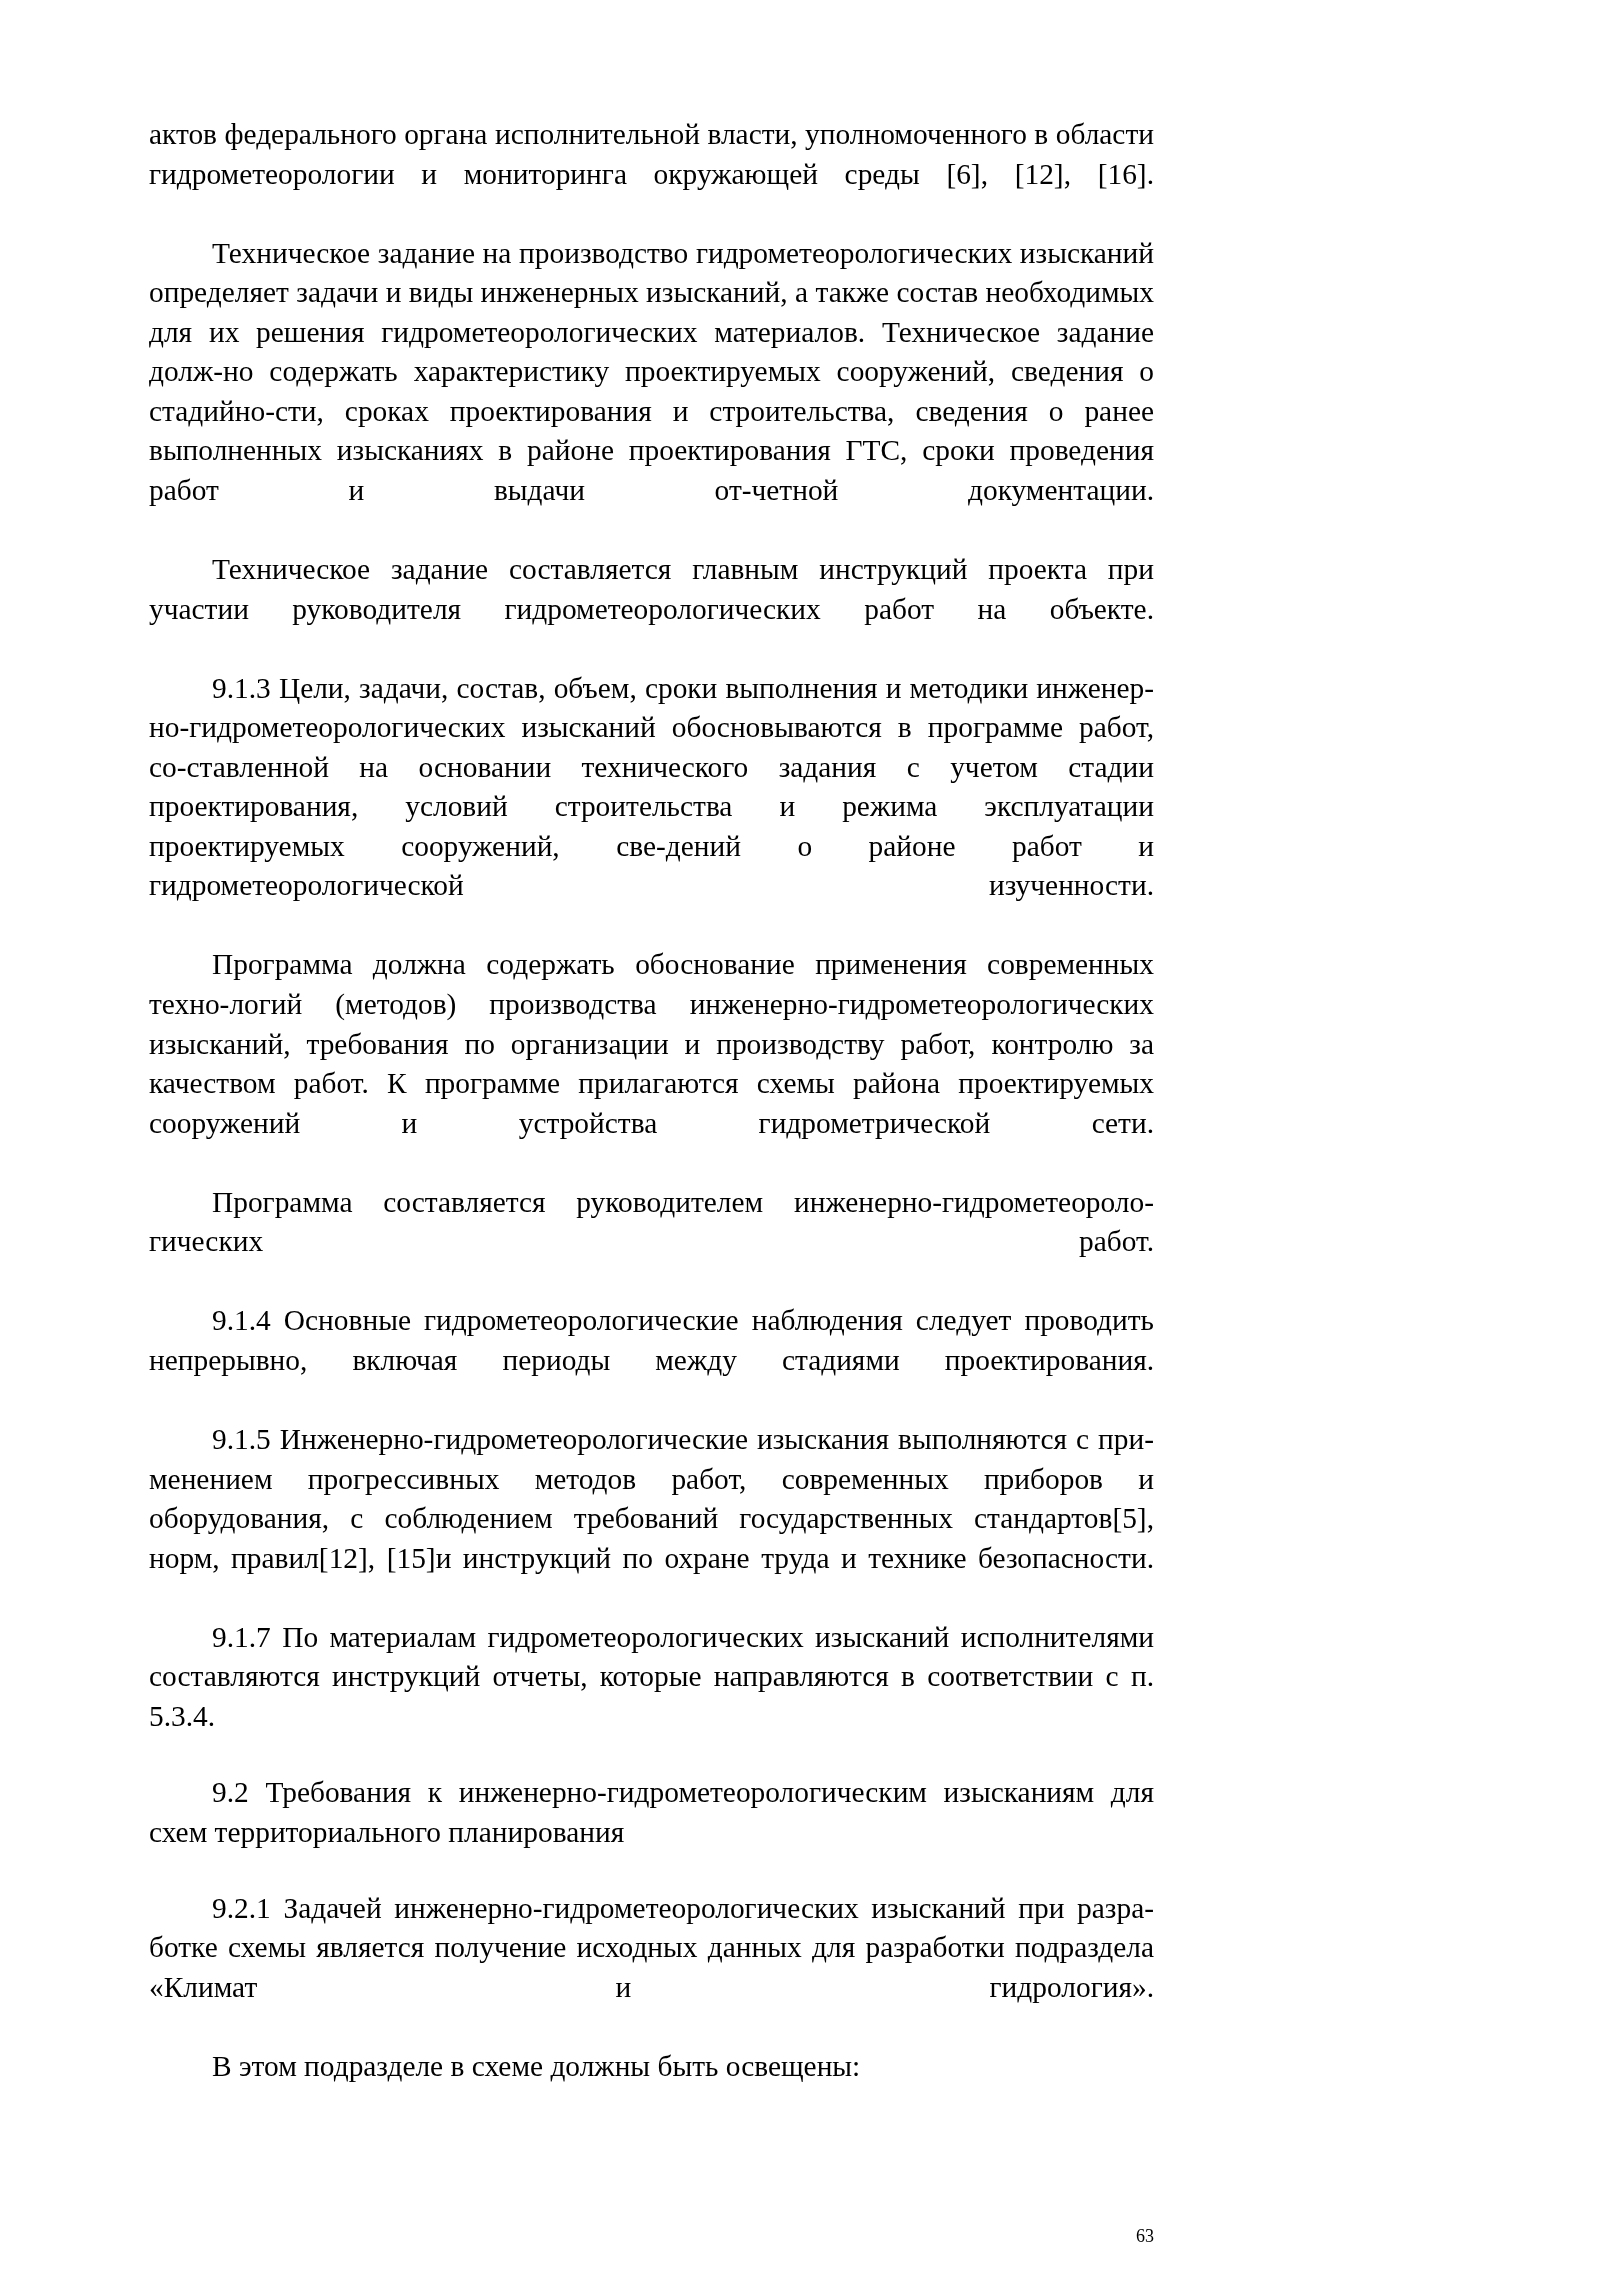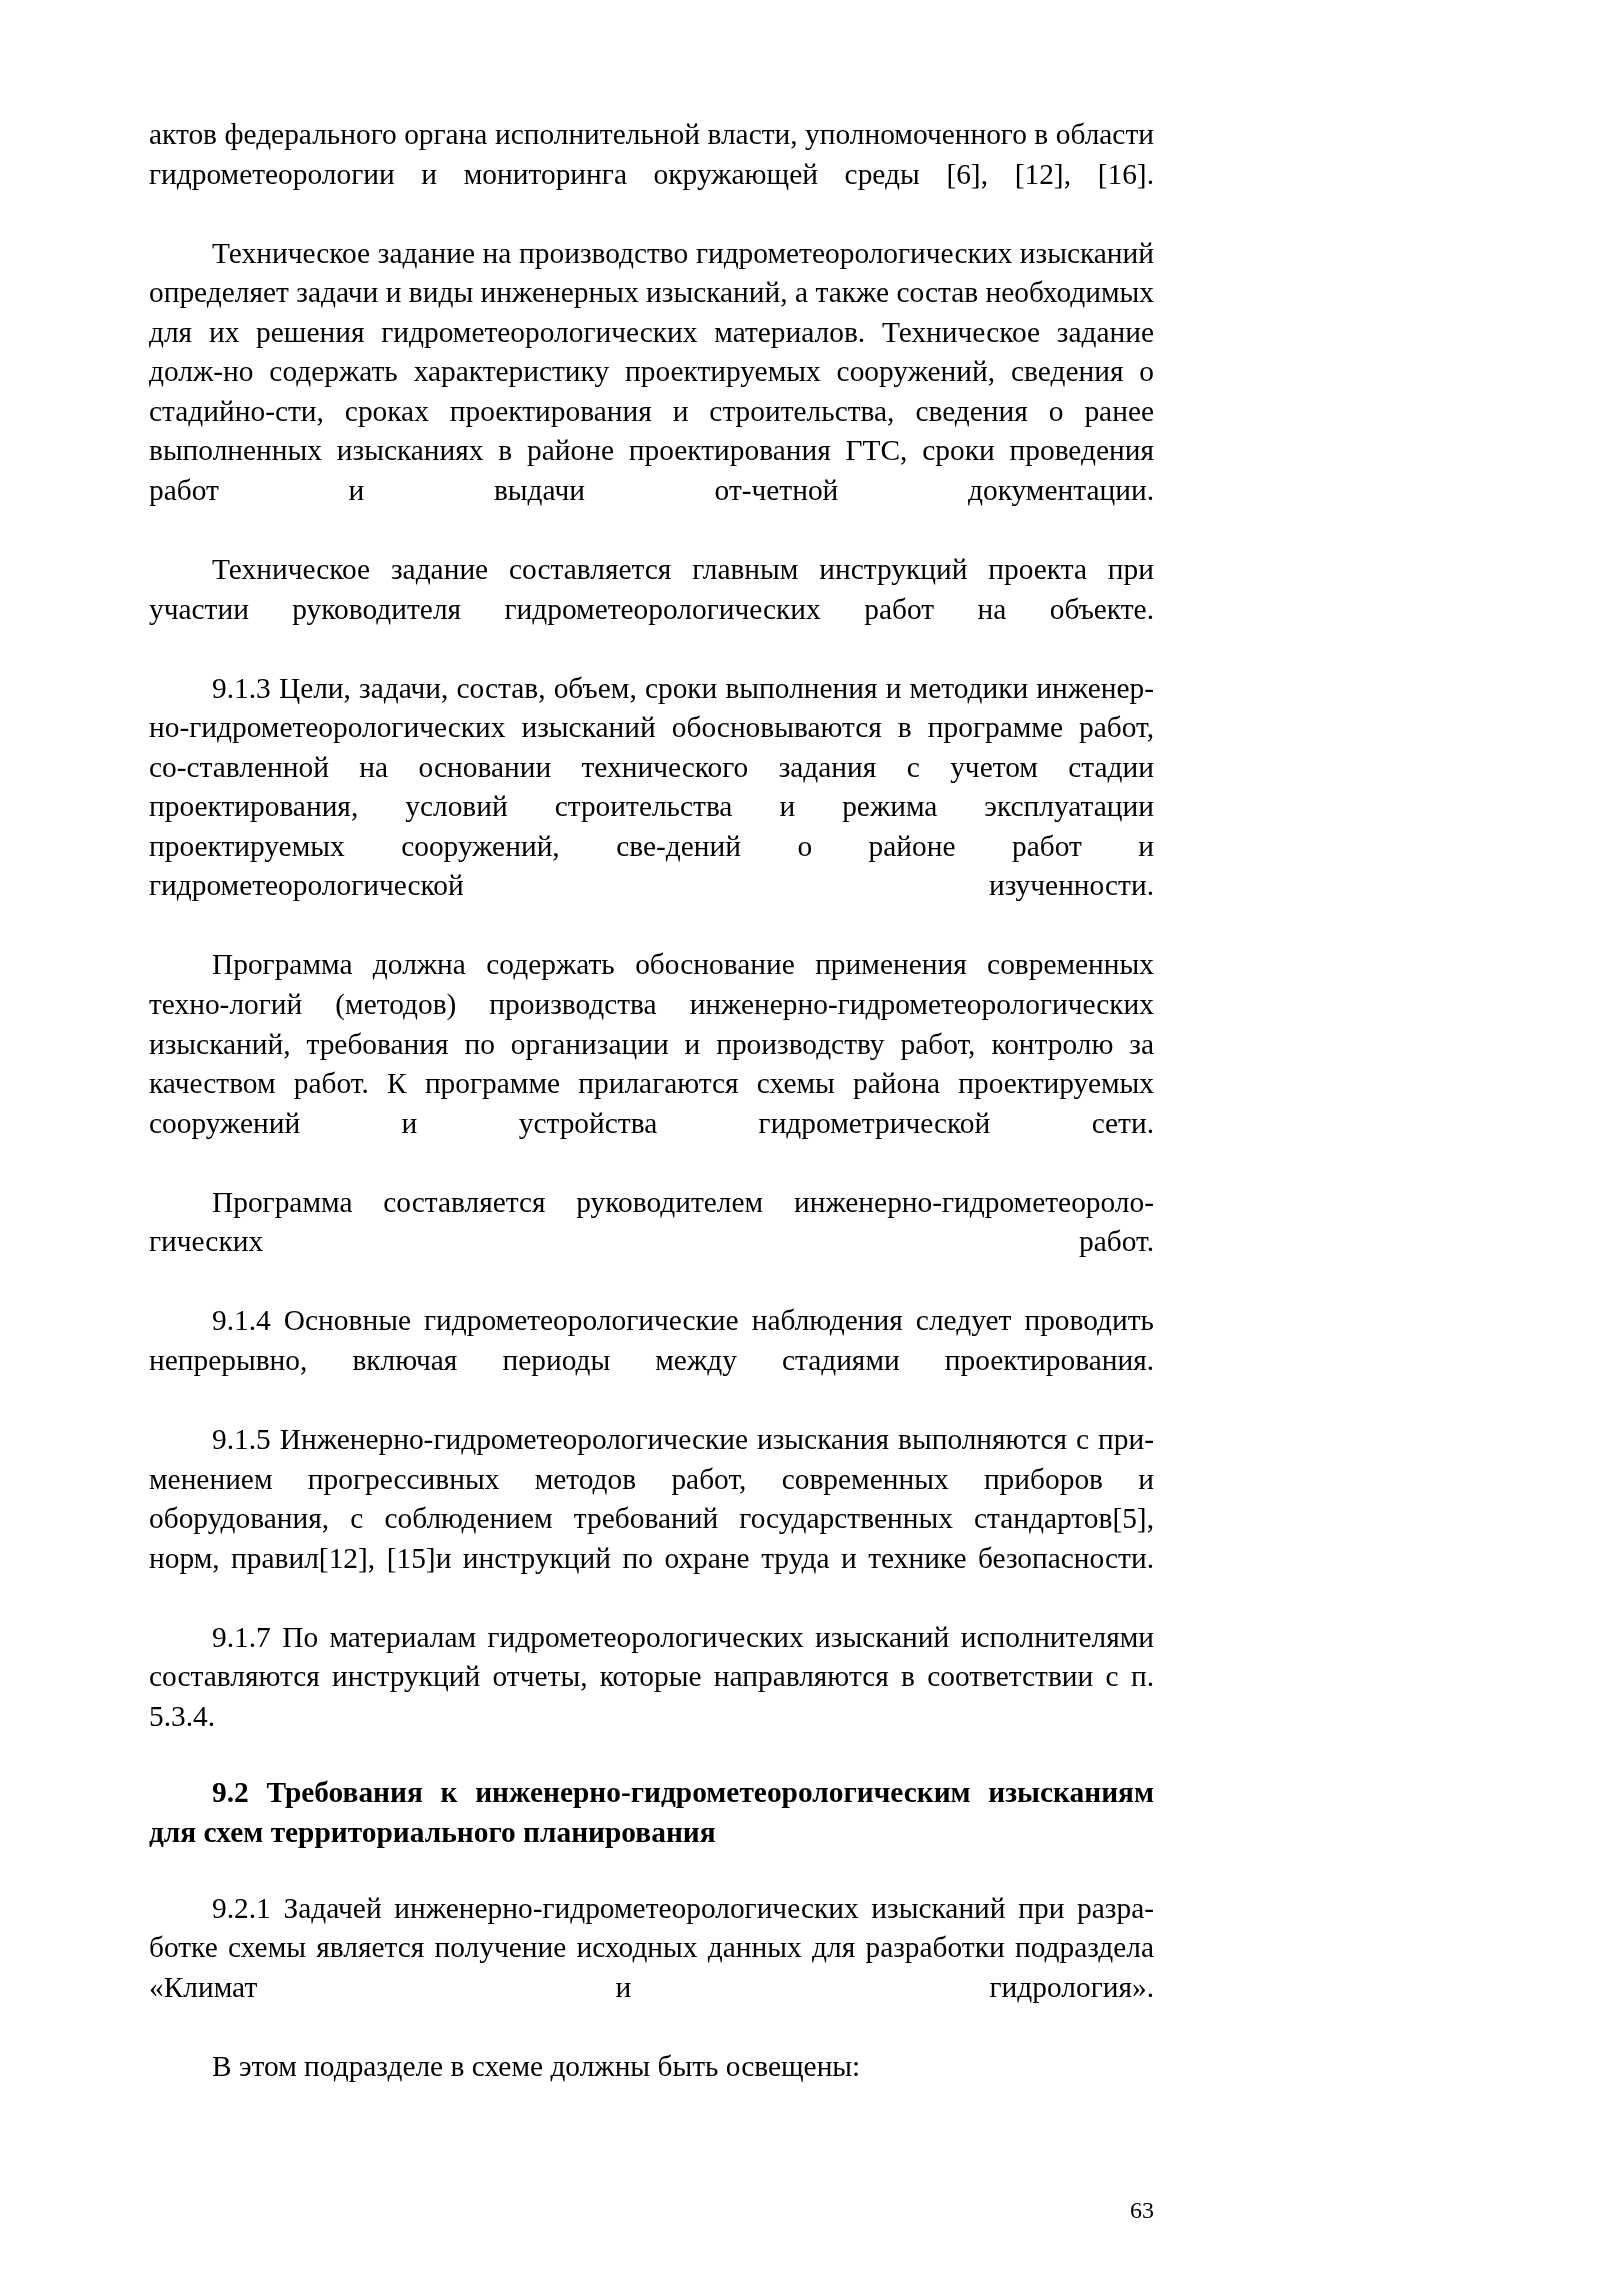--- a/index.html
+++ b/index.html
@@ -28,34 +28,34 @@
     padding: 0;
     text-align: justify;
   }
   p.indent {
     text-indent: 63px;
   }
   p.noindent {
     text-indent: 0;
   }
   .heading {
-    font-weight: bold;
+    font-weight: normal;
     text-indent: 63px;
     margin-top: 37px;
     margin-bottom: 36px;
     text-align: justify;
   }
   .gap-top {
     margin-top: 31px;
   }
   .page-number {
     position: absolute;
     right: 149px;
-    bottom: 71px;
-    font-size: 24px;
+    bottom: 48px;
+    font-size: 18px;
     font-family: "Liberation Serif", "DejaVu Serif", serif;
   }
   
   p::after {
     content: "";
     display: inline-block;
     width: 100%;
   }
   p.nostretch::after { content: none; }
 </style>

